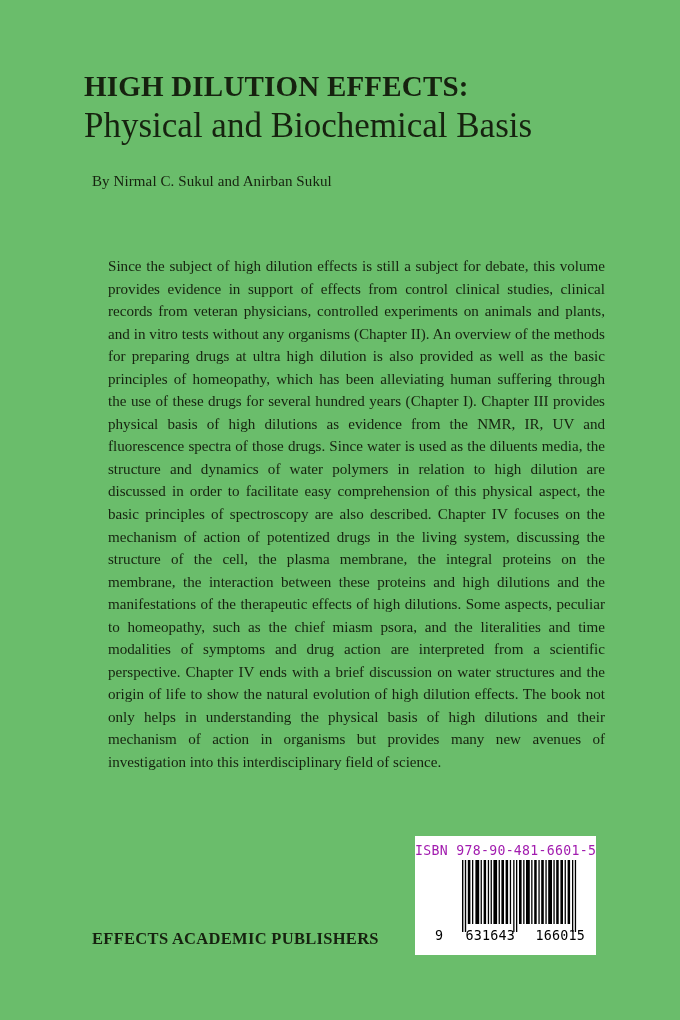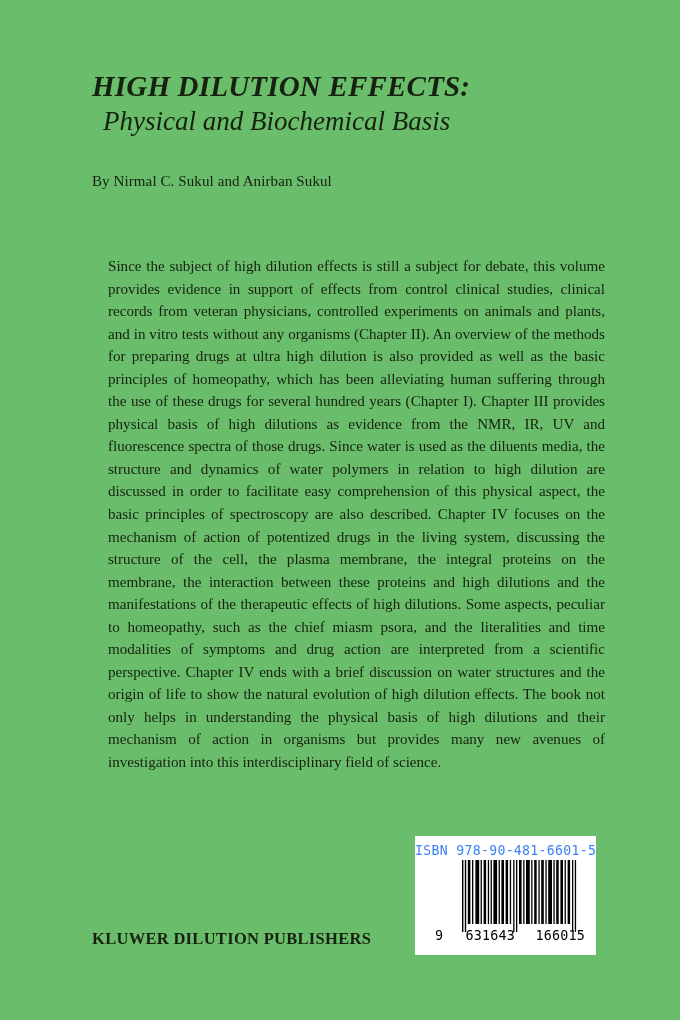--- a/index.html
+++ b/index.html
@@ -17,37 +17,36 @@
   }
 
   .cover {
     position: absolute;
     inset: 0;
   }
 
   
   .title-block {
     position: absolute;
-    left: 92px;
+    left: 84px;
     top: 70px;
     width: 500px;
-    font-style: italic;
   }
   .title-main {
     font-size: 29px;
     font-weight: bold;
     letter-spacing: 0.2px;
     line-height: 1.12;
     margin: 0;
   }
   .title-sub {
-    font-size: 27px;
+    font-size: 35px;
     font-weight: normal;
     line-height: 1.15;
-    margin: 4px 0 0 11px;
+    margin: 4px 0 0 0;
   }
 
   .byline {
     position: absolute;
     left: 92px;
     top: 173px;
     font-size: 15px;
     font-weight: normal;
     letter-spacing: 0.1px;
   }
@@ -83,21 +82,21 @@
     top: 836px;
     width: 181px;
     height: 119px;
     background: #ffffff;
     box-sizing: border-box;
     padding: 0;
   }
   .isbn-text {
     font-family: "DejaVu Sans Mono", "Liberation Mono", monospace;
     font-size: 13.2px;
-    color: #3b82f6;
+    color: #a21caf;
     letter-spacing: 0.3px;
     margin-top: 7px;
     white-space: nowrap;
   }
   .bars-wrap {
     position: absolute;
     left: 47px;
     top: 24px;
     width: 118px;
     height: 72px;
@@ -132,21 +131,21 @@
 
   <div class="title-block">
     <div class="title-main">HIGH DILUTION EFFECTS:</div>
     <div class="title-sub">Physical and Biochemical Basis</div>
   </div>
 
   <div class="byline">By Nirmal C. Sukul and Anirban Sukul</div>
 
   <p class="blurb">Since the subject of high dilution effects is still a subject for debate, this volume provides evidence in support of effects from control clinical studies, clinical records from veteran physicians, controlled experiments on animals and plants, and in vitro tests without any organisms (Chapter II). An overview of the methods for preparing drugs at ultra high dilution is also provided as well as the basic principles of homeopathy, which has been alleviating human suffering through the use of these drugs for several hundred years (Chapter I). Chapter III provides physical basis of high dilutions as evidence from the NMR, IR, UV and fluorescence spectra of those drugs. Since water is used as the diluents media, the structure and dynamics of water polymers in relation to high dilution are discussed in order to facilitate easy comprehension of this physical aspect, the basic principles of spectroscopy are also described. Chapter IV focuses on the mechanism of action of potentized drugs in the living system, discussing the structure of the cell, the plasma membrane, the integral proteins on the membrane, the interaction between these proteins and high dilutions and the manifestations of the therapeutic effects of high dilutions. Some aspects, peculiar to homeopathy, such as the chief miasm psora, and the literalities and time modalities of symptoms and drug action are interpreted from a scientific perspective. Chapter IV ends with a brief discussion on water structures and the origin of life to show the natural evolution of high dilution effects. The book not only helps in understanding the physical basis of high dilutions and their mechanism of action in organisms but provides many new avenues of investigation into this interdisciplinary field of science.</p>
 
-  <div class="publisher">KLUWER DILUTION PUBLISHERS</div>
+  <div class="publisher">EFFECTS ACADEMIC PUBLISHERS</div>
 
   <div class="barcode-box">
     <div class="isbn-text">ISBN 978-90-481-6601-5</div>
 
     <div class="bars-wrap">
       <svg width="118" height="72" viewBox="0 0 118 72" xmlns="http://www.w3.org/2000/svg">
         <g fill="#000000">
 
           <rect x="0" y="0" width="1.4" height="72"></rect>
           <rect x="2.8" y="0" width="1.4" height="72"></rect>

